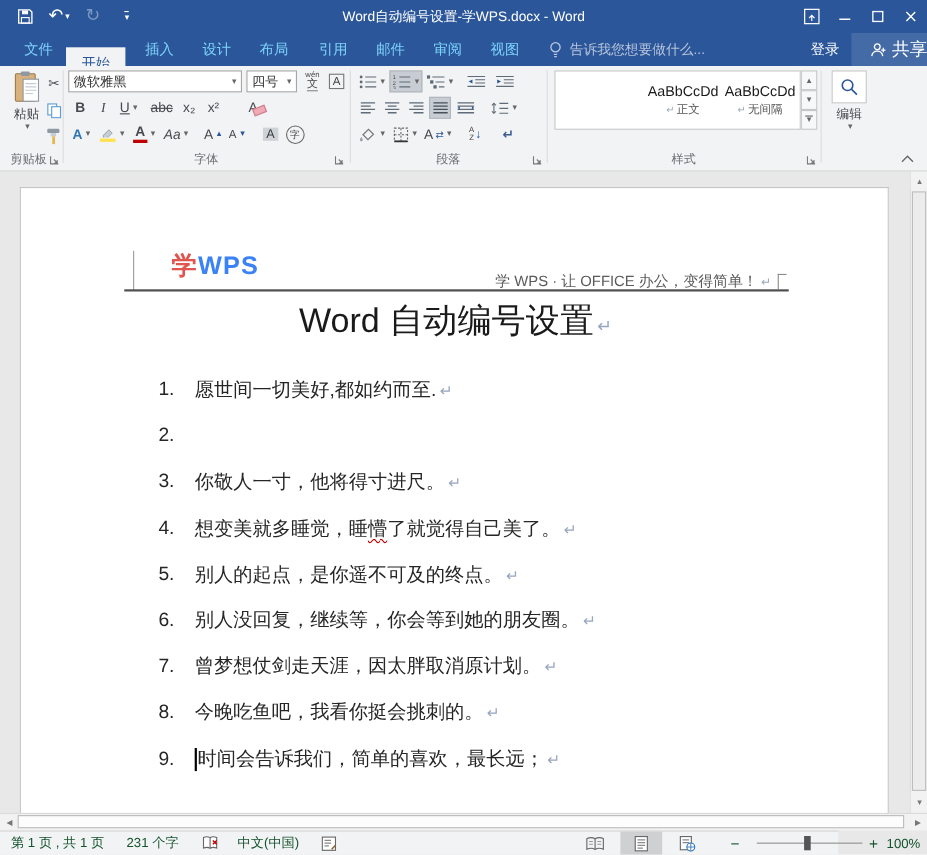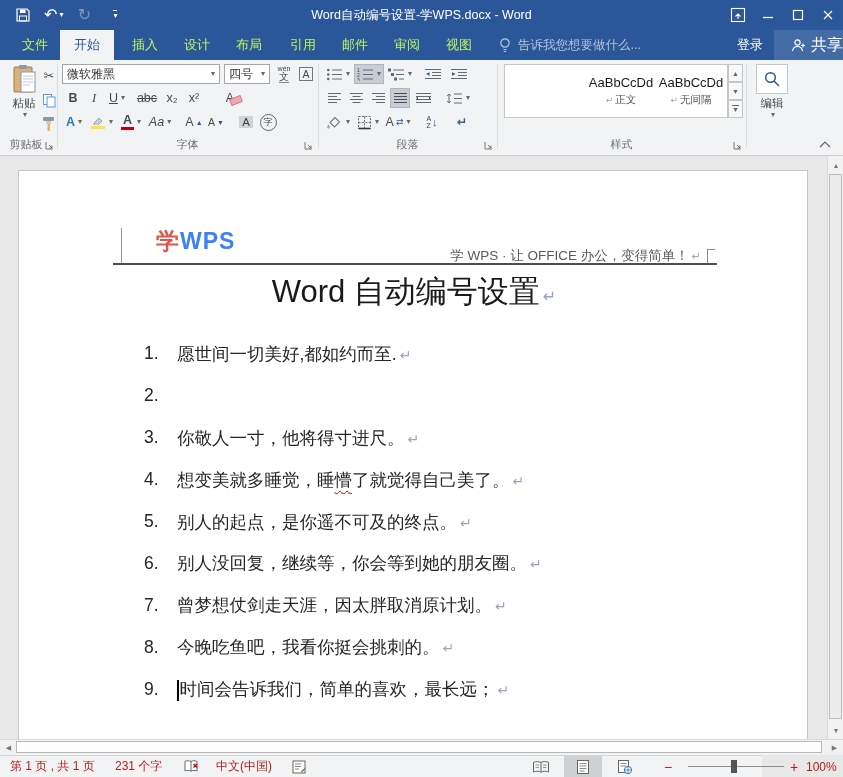--- a/index.html
+++ b/index.html
@@ -14,21 +14,21 @@
   .qglyph{font-size:16px;color:#fff;line-height:1;}
   .qglyph.dim{color:#7d97c2;}
   .dd{font-size:8px;color:#fff;margin-left:2px;line-height:1;}
   .ddg{color:#666;}
   .wintitle{position:absolute;left:0;top:0;width:100%;height:30px;text-align:center;line-height:30px;font-size:12.5px;color:#fff;pointer-events:none;}
   .winctrls{position:absolute;right:0;top:0;height:30px;display:flex;}
   .wbtn{width:30px;height:30px;display:flex;align-items:center;justify-content:center;}
 
   
   .tabrow{position:absolute;left:0;top:30px;width:843px;height:30px;background:#2b579a;}
-  .tab{position:absolute;top:0;height:30px;display:flex;align-items:center;justify-content:center;color:#bef264;font-size:13px;padding:0 14px;}
+  .tab{position:absolute;top:0;height:30px;display:flex;align-items:center;justify-content:center;color:#7dd3fc;font-size:13px;padding:0 14px;}
   .tab.active{background:#f2f3f5;color:#2b579a;}
   .tellme{position:absolute;left:498px;top:0;height:30px;display:flex;align-items:center;gap:6px;color:#b6c3da;font-size:12.5px;}
   .signin{position:absolute;left:737px;top:0;height:30px;display:flex;align-items:center;color:#fff;font-size:13px;}
   .sharebtn{position:absolute;left:774px;top:0;width:86px;height:30px;display:flex;align-items:center;justify-content:center;gap:5px;color:#fff;font-size:16px;background:rgba(255,255,255,.12);}
 
   
   .ribbon{position:absolute;left:0;top:60px;width:843px;height:95px;background:#f2f3f5;border-bottom:1px solid #cfcfcf;}
   .gdiv{position:absolute;top:4px;width:1px;height:84px;background:#dcdcdc;}
   .grp-label{position:absolute;top:77px;font-size:11px;color:#6b6e71;text-align:center;}
   .launcher{position:absolute;top:79px;width:10px;height:10px;}
@@ -85,21 +85,21 @@
 
   
   .vscroll{position:absolute;right:0;top:0;width:16px;height:583px;background:#f2f2f2;border-left:1px solid #dadada;box-sizing:border-box;}
   .varrow{position:absolute;left:0;width:16px;height:16px;display:flex;align-items:center;justify-content:center;font-size:7px;color:#777;background:#f2f2f2;}
   .vthumb{position:absolute;left:1px;top:18px;width:13px;height:545px;background:#ececec;border:1px solid #bdbdbd;box-sizing:border-box;}
   .hscroll{position:absolute;left:0;top:739px;width:843px;height:16px;background:#f2f2f2;border-top:1px solid #dadada;box-sizing:border-box;}
   .harrow{position:absolute;top:0;width:15px;height:15px;display:flex;align-items:center;justify-content:center;font-size:7px;color:#777;}
   .hthumb{position:absolute;left:16px;top:1px;width:806px;height:12px;background:#fdfdfd;border:1px solid #b9b9b9;box-sizing:border-box;}
 
   
-  .statusbar{position:absolute;left:0;top:755px;width:762px;height:22px;background:#f2f3f5;border-top:1px solid #d4d4d4;box-sizing:border-box;font-size:12px;color:#b91c1c;}
+  .statusbar{position:absolute;left:0;top:755px;width:762px;height:22px;background:#f2f3f5;border-top:1px solid #d4d4d4;box-sizing:border-box;font-size:12px;color:#14532d;}
   .sitem{position:absolute;top:0;height:21px;display:flex;align-items:center;}
   .viewbtn{position:absolute;top:0;width:38px;height:21px;display:flex;align-items:center;justify-content:center;}
   .viewbtn.on{background:#cfd0d2;}
   .ztrack{position:absolute;left:688px;top:10px;width:96px;height:1px;background:#8f8f8f;}
   .zhandle{position:absolute;left:731px;top:4px;width:6px;height:13px;background:#555;}
 </style>
 </head>
 <body>
 
 <div id="app">
@@ -145,21 +145,21 @@
       <div class="wbtn">
           <svg width="12" height="12">
             <path d="M2 2l8 8M10 2l-8 8" stroke="#fff" stroke-width="1.3"></path>
           </svg>
         </div>
     </div>
   </div>
 
   <div class="tabrow">
     <div class="tab" style="left:8px;">文件</div>
-    <div class="tab active" style="left:60px;">开始</div>
+    <div class="tab active" style="left:60px;margin-top:13px;">开始</div>
     <div class="tab" style="left:118px;">插入</div>
     <div class="tab" style="left:170px;">设计</div>
     <div class="tab" style="left:222px;">布局</div>
     <div class="tab" style="left:276px;">引用</div>
     <div class="tab" style="left:328px;">邮件</div>
     <div class="tab" style="left:380px;">审阅</div>
     <div class="tab" style="left:432px;">视图</div>
     <div class="tellme">
       <svg width="14" height="17">
           <circle cx="7" cy="6" r="4.2" fill="none" stroke="#b9c6dd" stroke-width="1.2"></circle>

